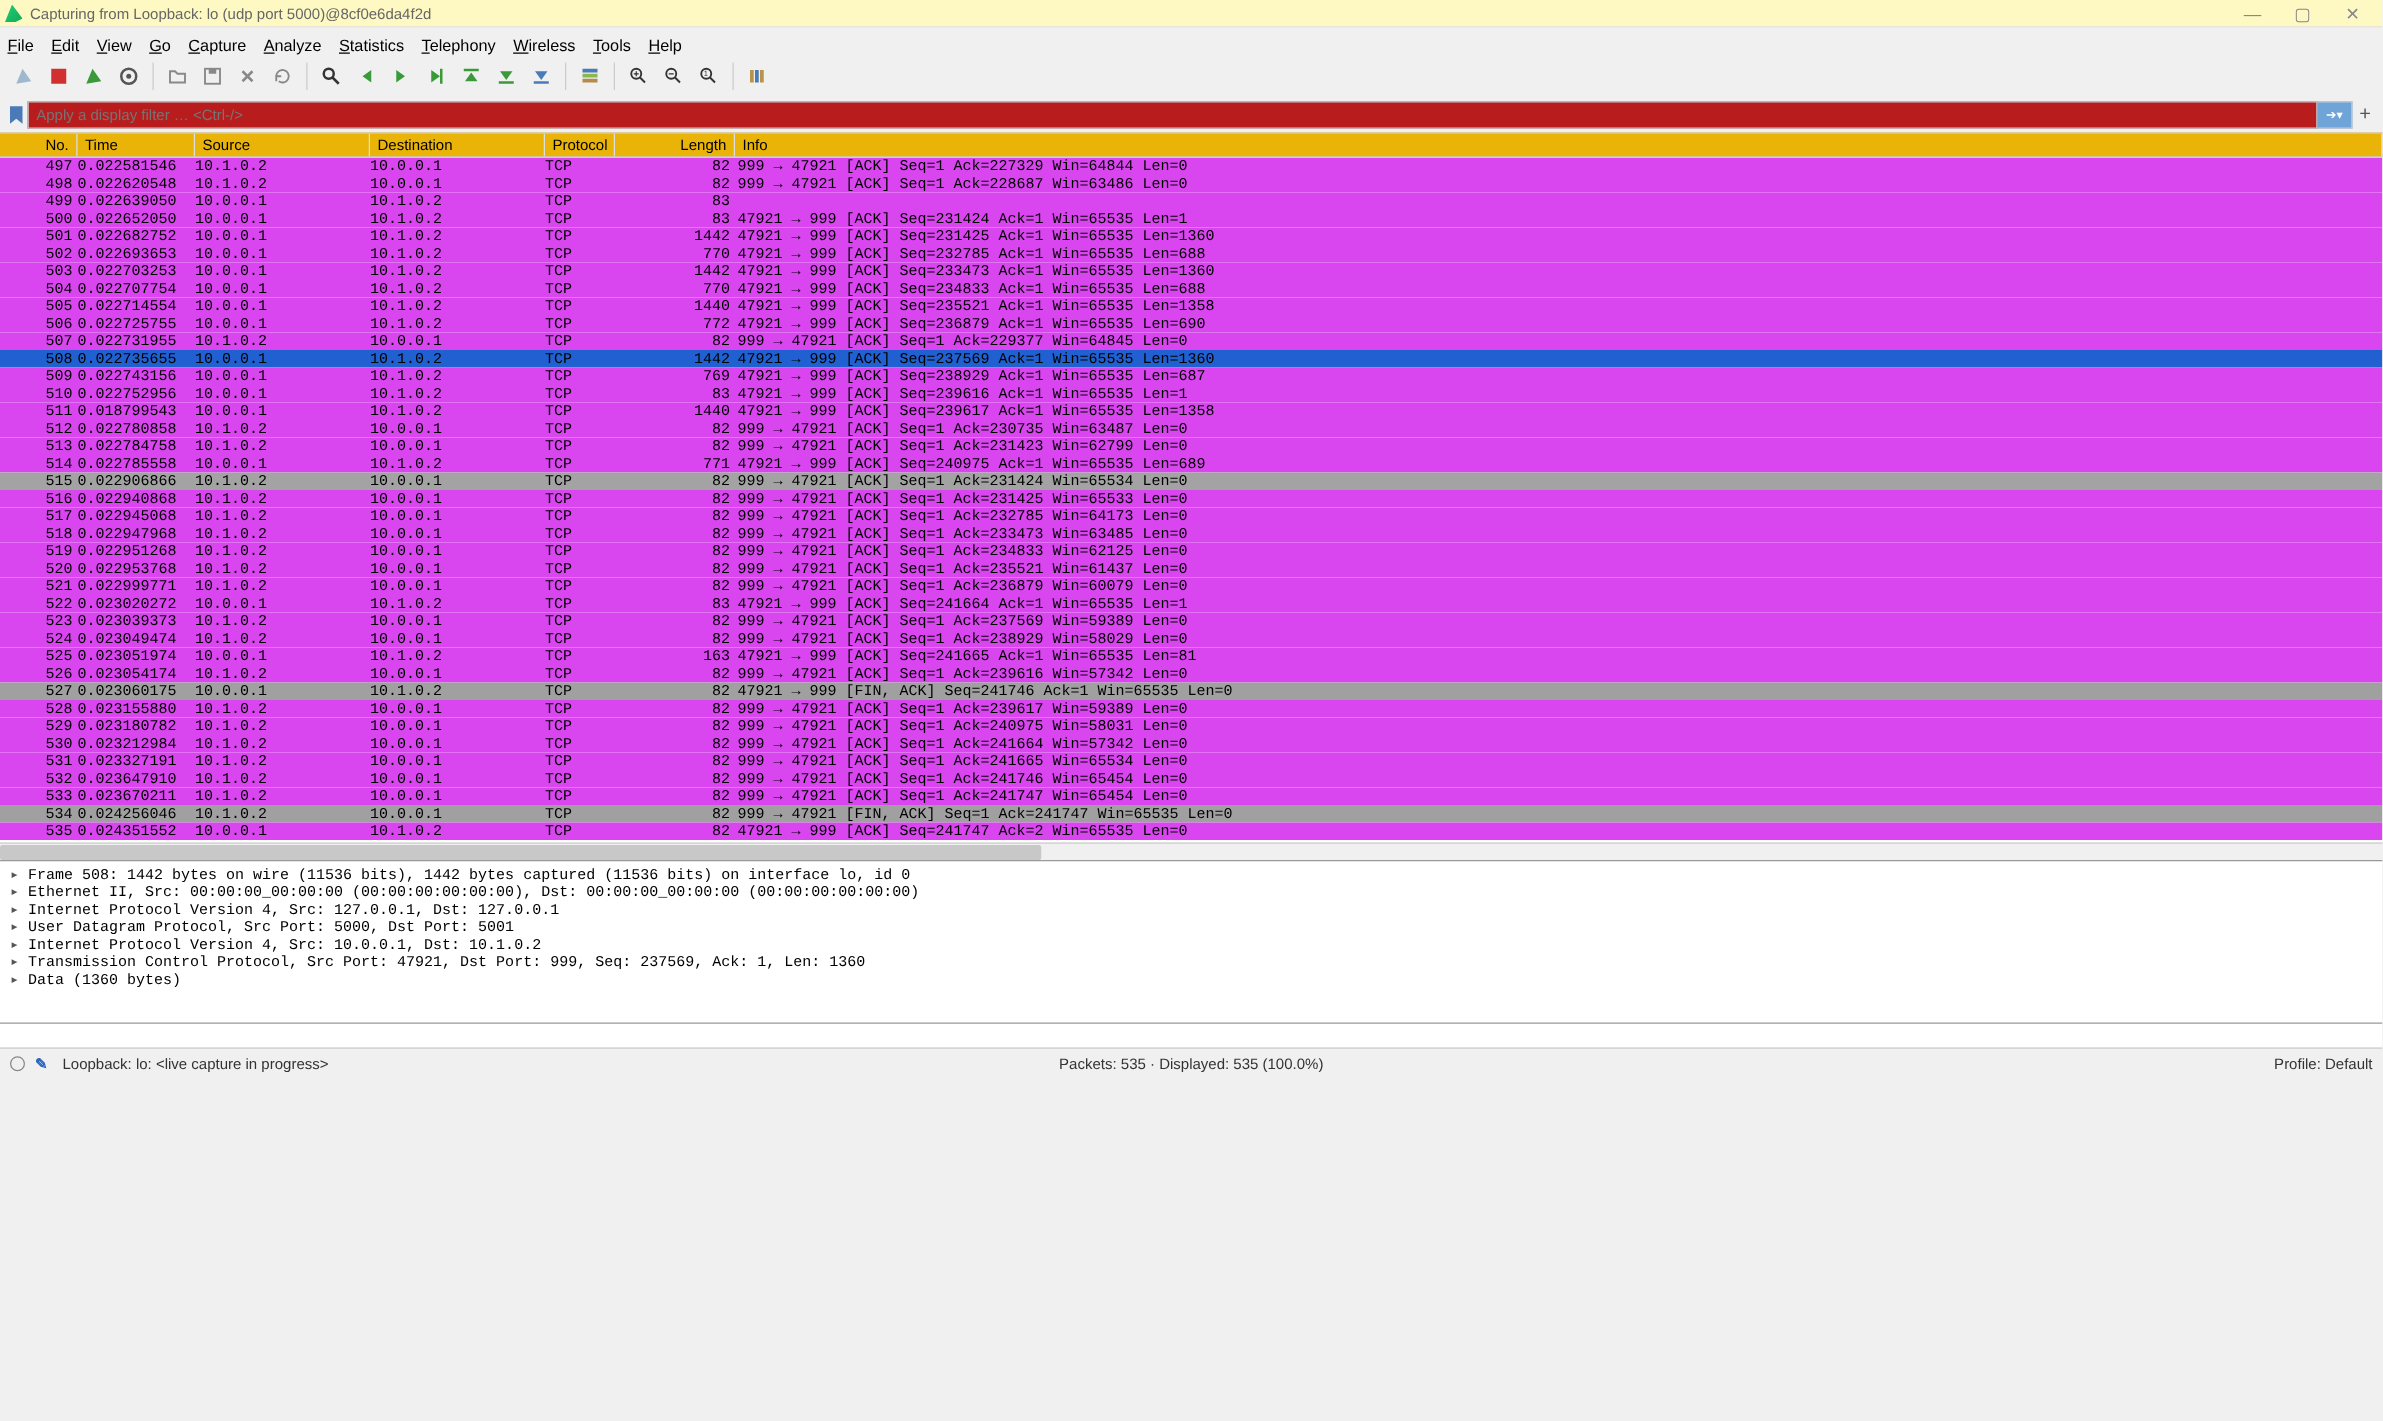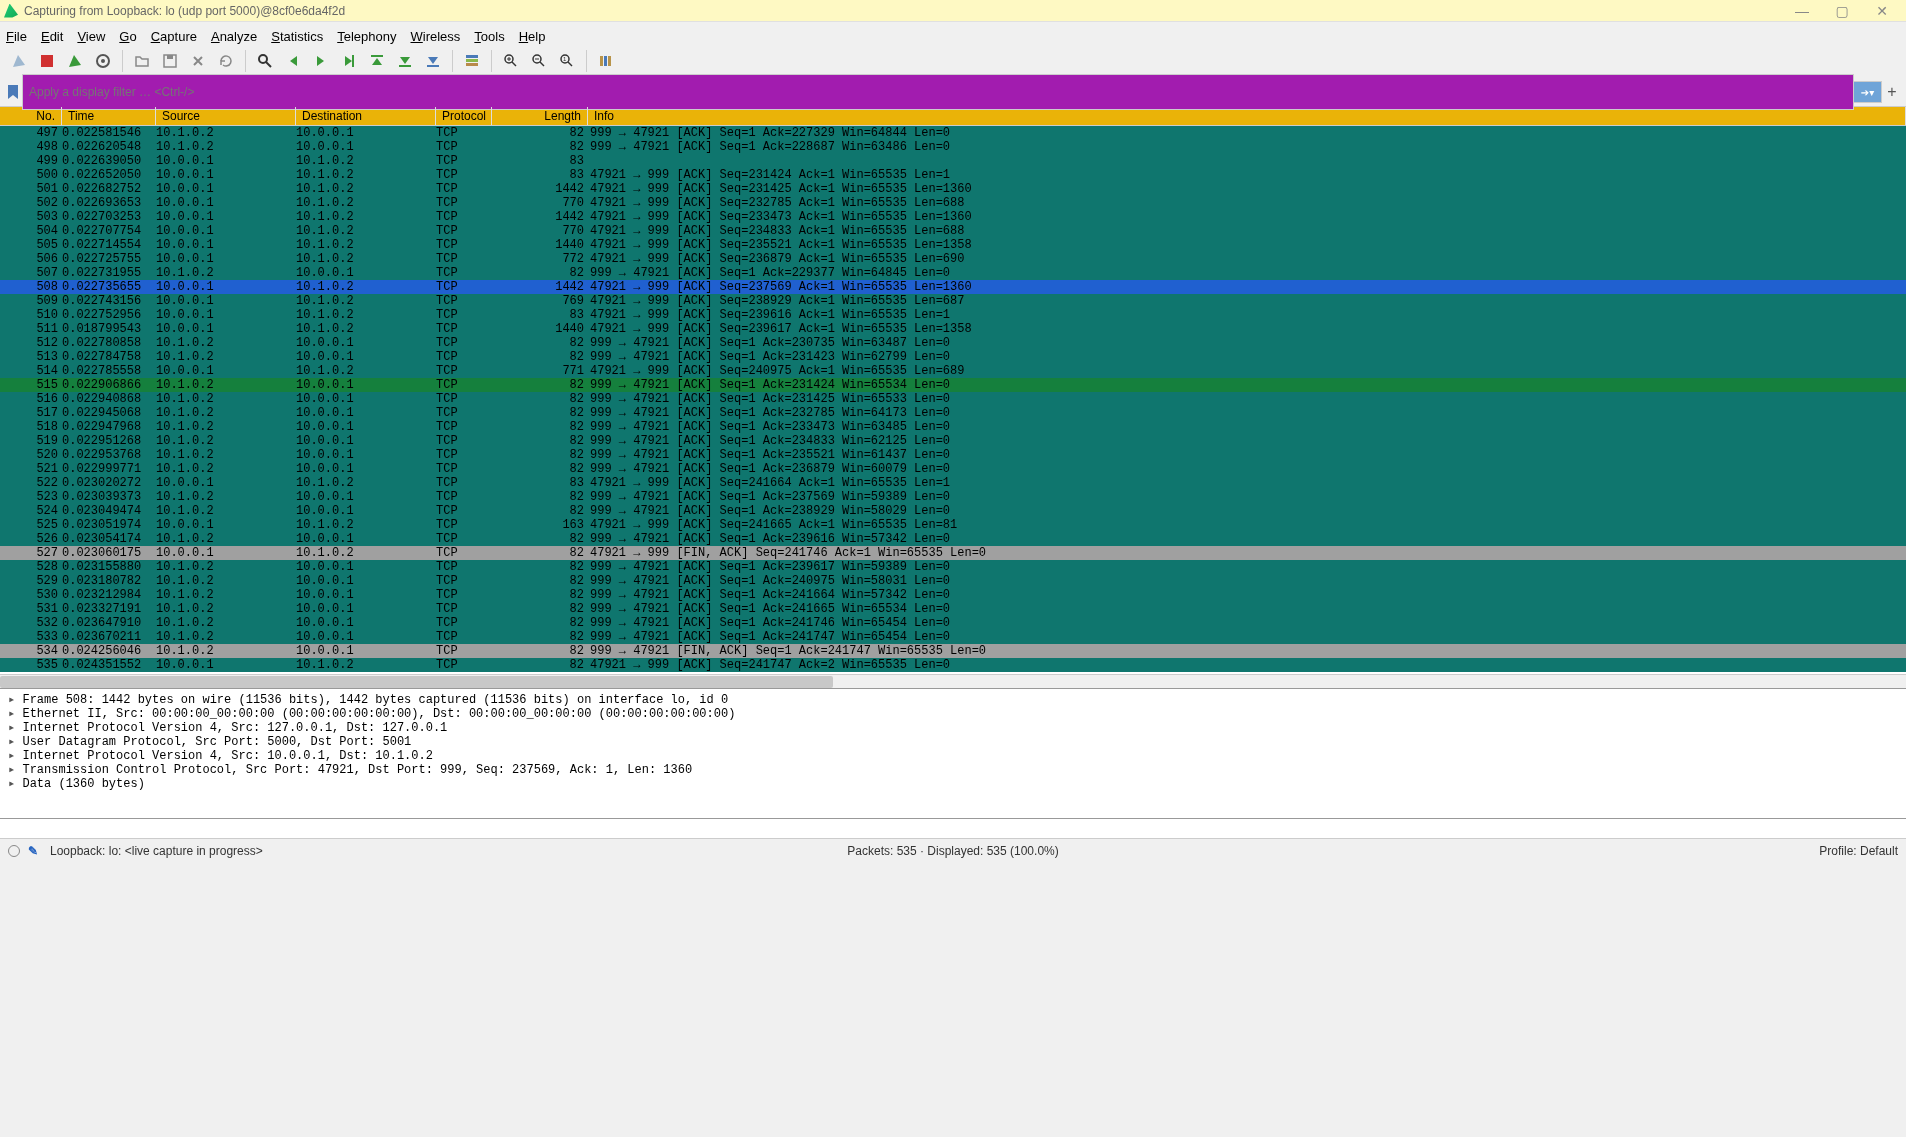--- a/index.html
+++ b/index.html
@@ -62,25 +62,25 @@
   align-items: center;
   padding: 2px 4px;
   background: #f0f0f0;
 }
 .filterbar .bookmark {
   width: 18px; height: 20px;
   display: flex; align-items: center; justify-content: center;
 }
 .filterbar input {
   flex: 1;
-  height: 36px;
+  height: 22px;
   border: 1px solid #ccc;
   padding: 0 6px;
   font-size: 12px;
-  background: #a21caf;
+  background: #b91c1c;
 }
 .filterbar .endbtn {
   width: 28px; height: 22px;
   border: 1px solid #ccc;
   border-left: none;
   display: flex; align-items: center; justify-content: center;
   background: #6fa4d8;
   color: #fff;
   font-size: 10px;
   cursor: pointer;
@@ -110,24 +110,24 @@
   overflow-x: auto;
   background: #fff;
   font-family: "Consolas","Courier New",monospace;
   font-size: 12px;
   line-height: 14px;
 }
 .row {
   display: flex;
   height: 14px;
   white-space: pre;
-  background: #0f766e;
+  background: #d946ef;
 }
 .row.sel { background: #2060d0; color: #000000; }
-.row.hl  { background: #15803d; }
+.row.hl  { background: #a3a3a3; }
 .row.fin { background: #a0a0a0; }
 .row .c { overflow: hidden; white-space: pre; }
 
 .c-no  { width: 62px; text-align: right; padding-right: 4px;}
 .c-time{ width: 94px; }
 .c-src { width: 140px; }
 .c-dst { width: 140px; }
 .c-pro { width: 56px; }
 .c-len { width: 96px; text-align: right; padding-right: 4px;}
 .c-info{ flex: 1; padding-left: 2px;}

